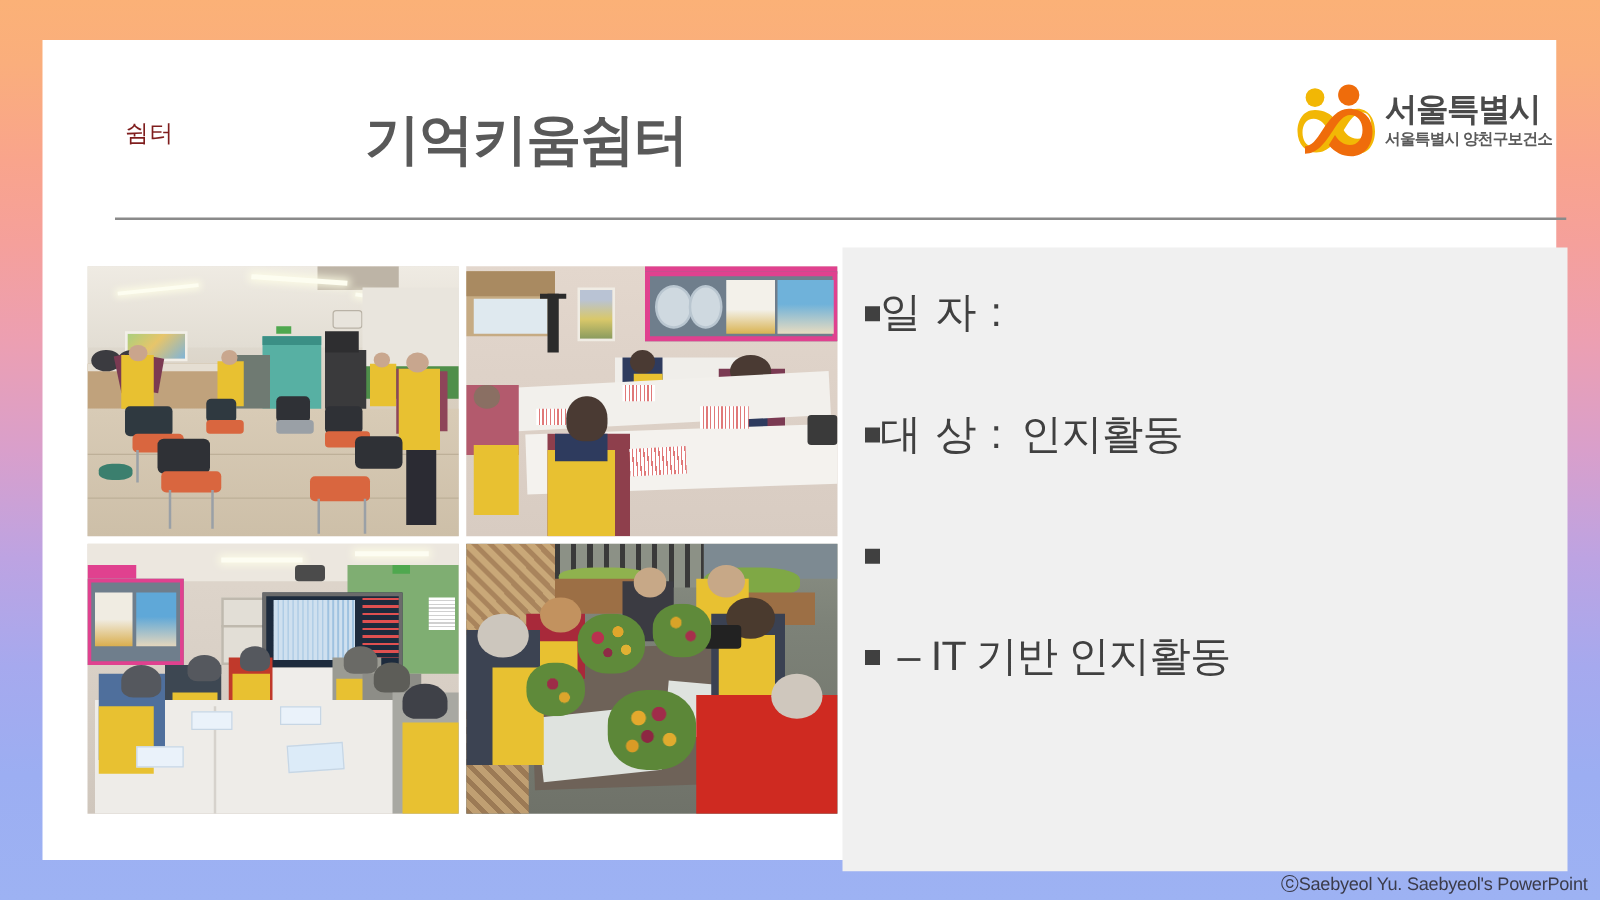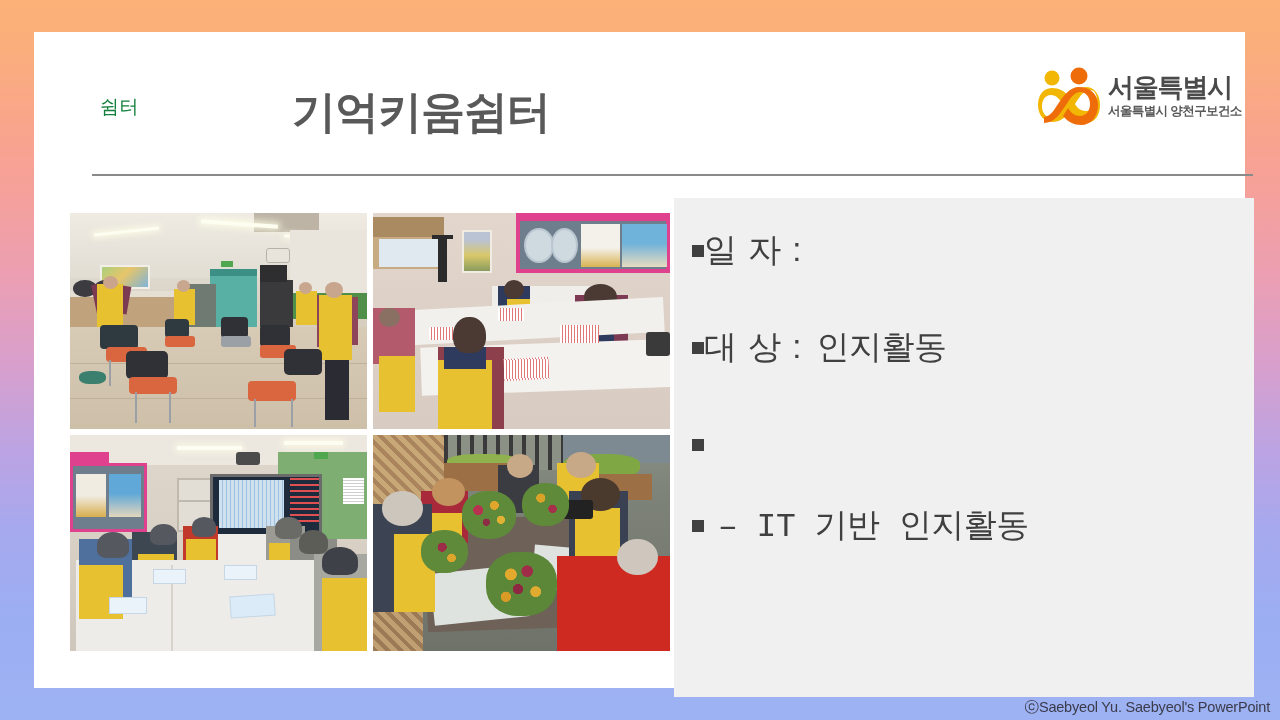--- a/index.html
+++ b/index.html
@@ -20,21 +20,21 @@
   
   .slide-card {
     position:absolute; left:34px; top:32px;
     width:1211px; height:656px;
     background:#ffffff;
   }
 
   
   .hdr-kicker {
     position:absolute; left:66px; top:62px;
-    font-size:19px; color:#15803d; letter-spacing:.5px;
+    font-size:19px; color:#7f1d1d; letter-spacing:.5px;
   }
   .hdr-title {
     position:absolute; left:258px; top:58px;
     font-size:44px; font-weight:700; color:#595959;
     letter-spacing:-1px; line-height:1;
   }
   .hdr-rule {
     position:absolute; left:58px; top:142px;
     width:1161px; height:2px; background:#8a8a8a;
   }
@@ -295,21 +295,21 @@
   .info-line { display:flex; align-items:baseline; }
   .info-value {
     font-size:33px; color:#404040; font-weight:400;
     letter-spacing:-.5px; margin-left:14px; white-space:nowrap;
   }
   .info-sub {
     font-size:33px; color:#404040;
     letter-spacing:-.5px; white-space:nowrap;
     margin-left:14px;
   }
-  .sub-stack { display:flex; flex-direction:column; margin-left:0;font-family:Liberation Mono, monospace; }
+  .sub-stack { display:flex; flex-direction:column; margin-left:0; }
   .sub-indent { margin-left:44px; }
 
   
   .footer {
     position:absolute; left:0; bottom:0; width:100%;
     text-align:right; padding-right:10px; padding-bottom:3px;
     font-size:14.5px; color:#3b3b4a; letter-spacing:-.2px;
   }
 </style>
 </head>

